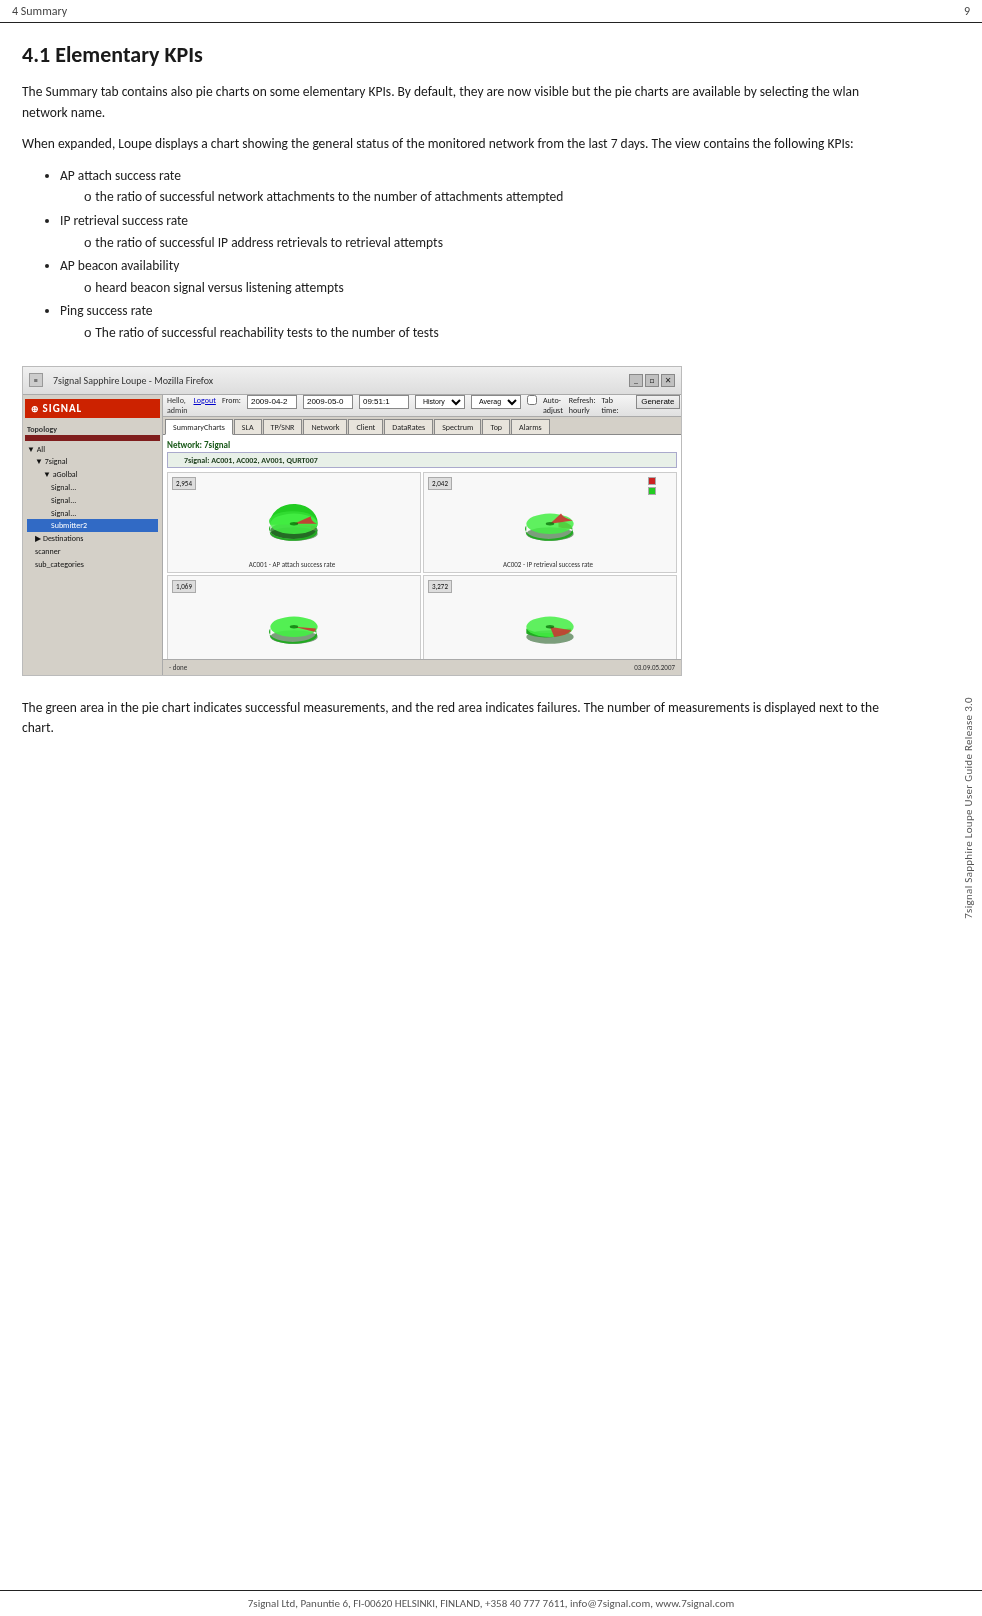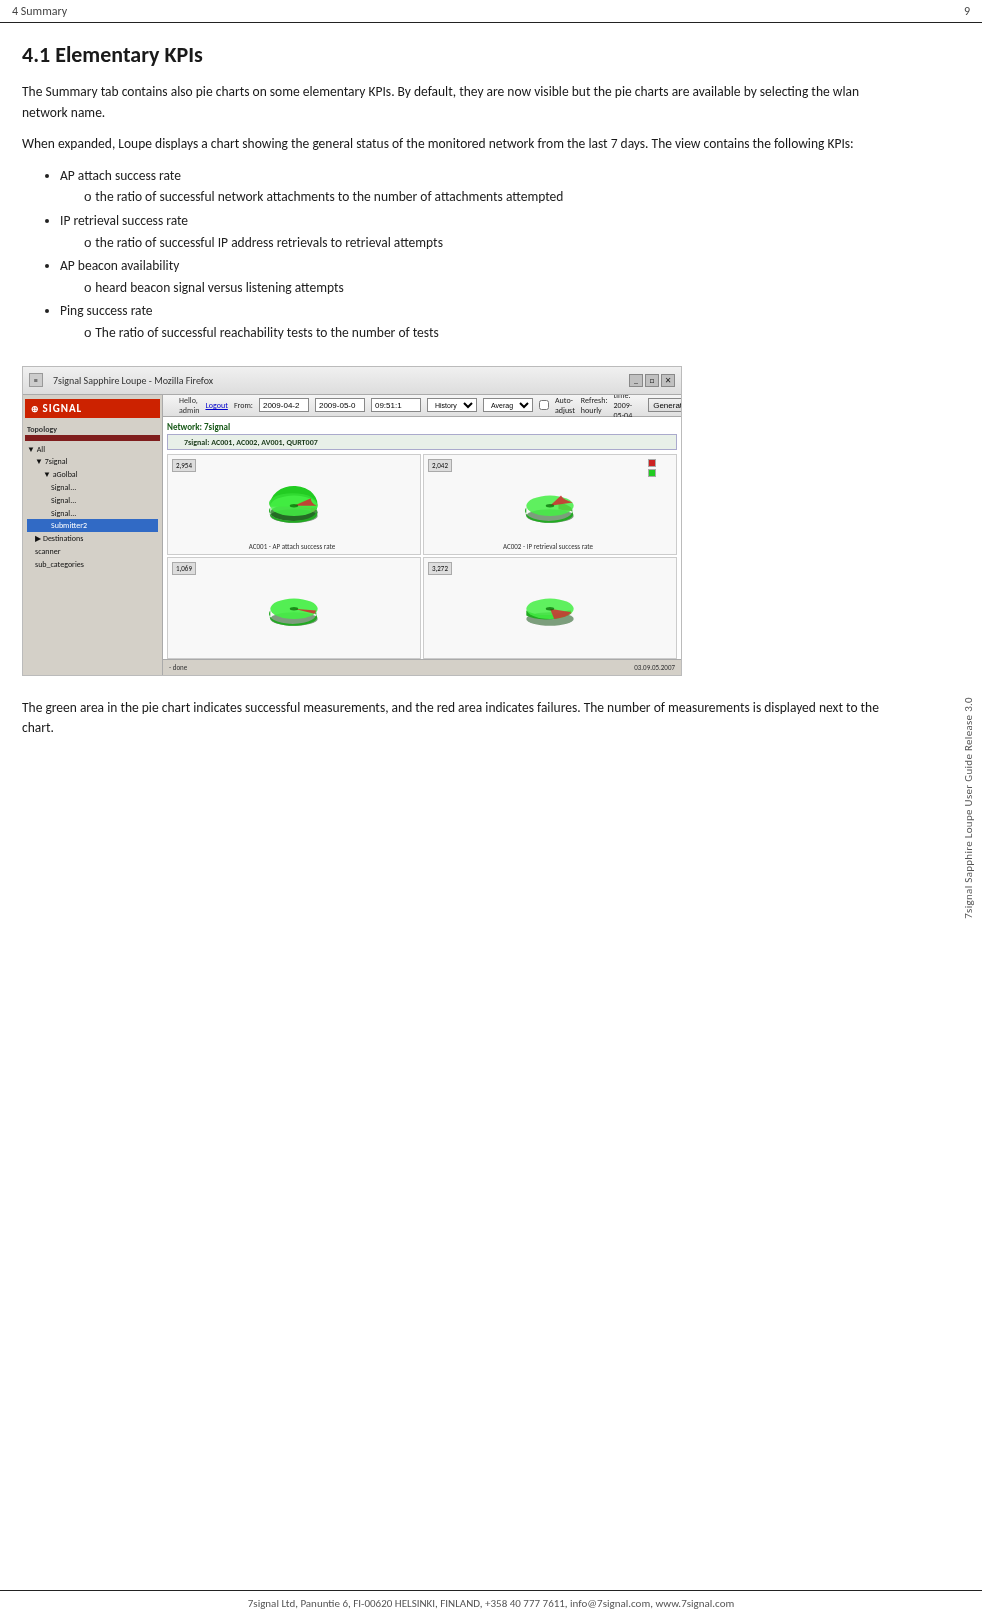--- a/index.html
+++ b/index.html
@@ -189,22 +189,22 @@
       background: #fff;
       overflow: hidden;
     }
 
     
     .app-toolbar {
       background: linear-gradient(to bottom, #f5f5f5, #e0e0e0);
       border-bottom: 1px solid #aaa;
       height: 22px;
       display: flex;
-      align-items: center;
-      padding: 0 16px;
+      align-items: flex-start;
+      padding: 0 4px;
       gap: 6px;
       font-size: 8px;
     }
     .toolbar-field {
       background: white;
       border: 1px solid #888;
       height: 14px;
       padding: 0 3px;
       font-size: 8px;
       min-width: 50px;
@@ -421,20 +421,31 @@
             <option>Average: Day</option>
           </select>
           <input type="checkbox" style="width: 10px; height: 10px;">
           <span>Auto-adjust</span>
           <span>Refresh: hourly</span>
           <span>Tab time: 2009-05-04 09:10:09</span>
           <button class="toolbar-btn">Generate</button>
 
         </div>
 
+        <div class="app-tabs">
+          <div class="app-tab active">SummaryCharts</div>
+          <div class="app-tab">SLA</div>
+          <div class="app-tab">TP/SNR</div>
+          <div class="app-tab">Network</div>
+          <div class="app-tab">Client</div>
+          <div class="app-tab">DataRates</div>
+          <div class="app-tab">Spectrum</div>
+          <div class="app-tab">Top</div>
+          <div class="app-tab">Alarms</div>
+        </div>
 
         <div class="network-area">
           <div style="font-size:9px; font-weight:bold; color:#1a5a1a; margin-bottom:2px;">Network: 7signal</div>
           <div style="background:#e8f0e8; border:1px solid #aac; padding:2px 16px; font-size:8px; color:#1a3a1a; margin-bottom:4px; font-weight:bold;">7signal: AC001, AC002, AV001, QURT007</div>
 
           <div class="charts-grid">
 
             <div class="chart-cell">
               <span class="chart-value-badge">2,954</span>
               <svg class="pie-chart-svg" viewBox="0 0 70 65">

